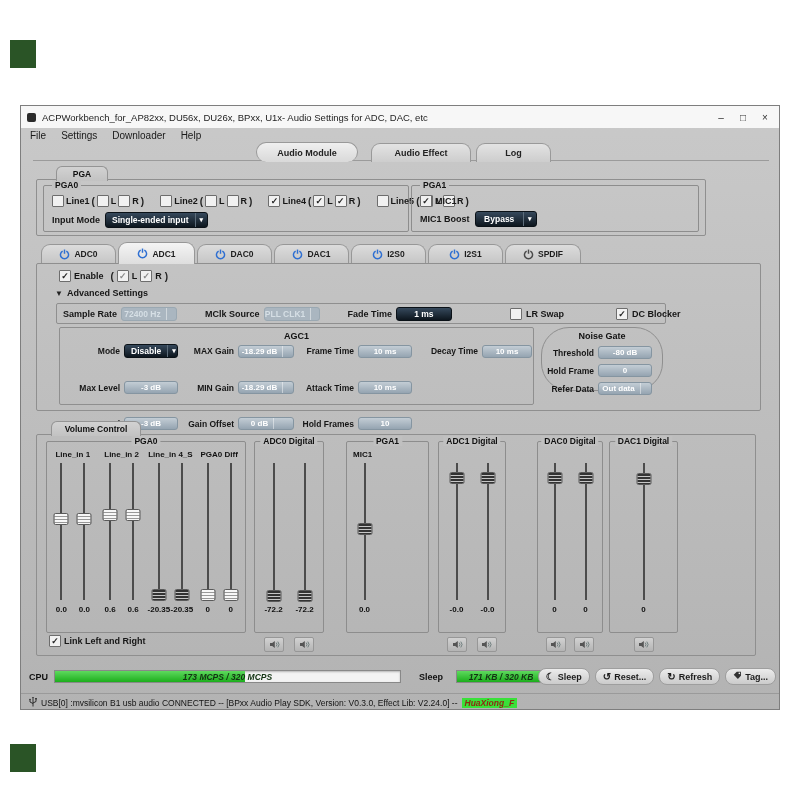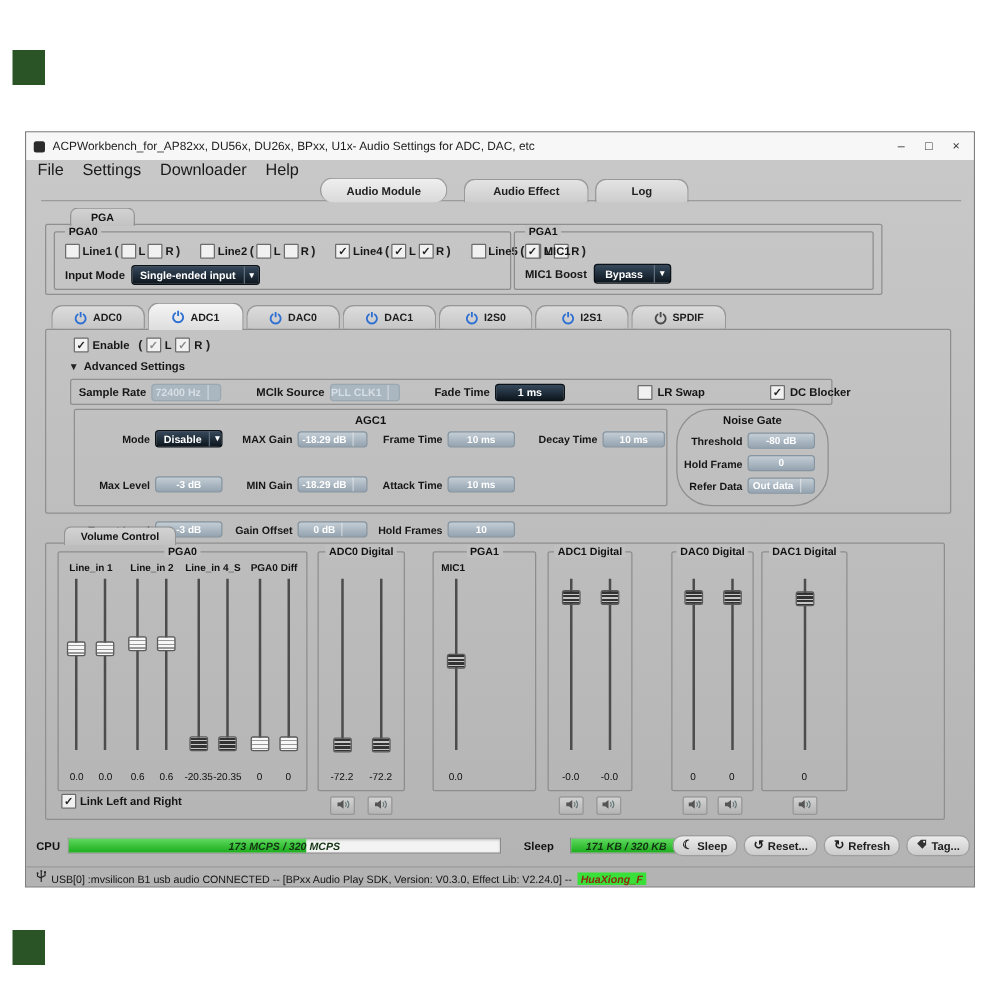--- a/index.html
+++ b/index.html
@@ -6,21 +6,21 @@
   .stage{position:relative;width:800px;height:800px;background:#fff;overflow:hidden;}
   .corner{position:absolute;left:10px;width:26px;height:28px;background:#2a5426;}
   .corner.top{top:40px}.corner.bottom{top:744px}
   .window{position:absolute;left:20px;top:105px;width:760px;height:605px;border:1px solid #7e7e7e;
     background:linear-gradient(#c9c9c9,#b3b3b3);box-sizing:border-box;}
   .titlebar{position:absolute;left:0;top:0;width:100%;height:22px;background:#f7f7f7;display:flex;align-items:center;padding:0 6px;box-sizing:border-box;gap:6px;}
   .appicon{width:9px;height:9px;background:#2b2b2b;border-radius:2px;flex:none;}
   .title{font-size:9.5px;color:#1c1c1c;flex:1;white-space:nowrap;overflow:hidden;}
   .wc{width:16px;text-align:center;font-size:10px;color:#333;cursor:default;}
   .menubar{position:absolute;left:0;top:22px;width:100%;height:15px;display:flex;align-items:center;gap:15px;padding:0 9px;box-sizing:border-box;}
-  .mi{font-size:13px;color:#1a1a1a;}
+  .mi{font-size:10px;color:#1a1a1a;}
   .tabline{position:absolute;left:12px;top:54px;width:736px;height:1px;background:#9b9b9b;}
   .mtab{position:absolute;top:37px;height:18px;border:1px solid #999;border-bottom:none;border-radius:9px 9px 0 0;
     background:linear-gradient(#e3e3e3,#cdcdcd);display:flex;align-items:center;justify-content:center;font-size:9px;font-weight:bold;color:#222;}
   .mtab.sel{background:linear-gradient(#efefef,#d9d9d9);height:19px;top:36px;z-index:2;}
   .minitab{position:absolute;height:14px;border:1px solid #949494;border-bottom:none;border-radius:6px 6px 0 0;
     background:linear-gradient(#d2d2d2,#c2c2c2);display:flex;align-items:center;justify-content:center;font-size:8.5px;font-weight:bold;color:#111;z-index:2;}
   .frame{position:absolute;border:1px solid #8f8f8f;border-radius:2px;box-sizing:border-box;}
   .gbox{position:absolute;border:1px solid #8d8d8d;border-radius:2px;box-sizing:border-box;}
   .glegend{position:absolute;top:-6px;left:8px;font-size:8.5px;font-weight:bold;color:#111;background:#c3c3c3;padding:0 3px;white-space:nowrap;}
   .cb{width:10px;height:10px;border:1px solid #6d6d6d;background:#f1f1f1;display:inline-flex;align-items:center;justify-content:center;flex:none;border-radius:1px;}
@@ -54,21 +54,21 @@
   .pair{display:flex;flex-direction:column;align-items:center;}
   .pair.al{align-items:flex-start;}
   .plabel{height:11px;font-size:8px;font-weight:bold;color:#111;white-space:nowrap;}
   .srow{display:flex;}
   .scol{width:23px;display:flex;flex-direction:column;align-items:center;}
   .tw{position:relative;height:141px;width:100%;}
   .track{position:absolute;left:50%;top:2px;bottom:2px;width:2px;background:#4c4c4c;transform:translateX(-50%);}
   .handle{position:absolute;left:50%;transform:translate(-50%,-50%);width:15px;height:12px;border:1px solid #5a5a5a;border-radius:2px;box-sizing:border-box;}
   .handle.light{background:repeating-linear-gradient(180deg,#f7f7f7 0 2px,#989898 2px 3px);}
   .handle.dark{background:repeating-linear-gradient(180deg,#333 0 2px,#c6c6c6 2px 3px);}
-  .sval{font-size:8px;font-weight:normal;color:#0e0e0e;margin-top:15px;white-space:nowrap;}
+  .sval{font-size:8px;font-weight:bold;color:#0e0e0e;margin-top:3px;white-space:nowrap;}
   .mrow{position:absolute;top:531px;height:14px;display:flex;justify-content:space-evenly;align-items:center;}
   .mbtn{width:18px;height:13px;border:1px solid #979797;border-radius:2px;background:linear-gradient(#d2d2d2,#b4b4b4);display:flex;align-items:center;justify-content:center;}
   .flabel{position:absolute;font-size:9px;font-weight:bold;color:#111;}
   .pbar{position:absolute;height:13px;background:#f3f3f3;border:1px solid #888;box-shadow:inset 0 1px 2px rgba(0,0,0,.25);box-sizing:border-box;}
   .pfill{height:100%;background:linear-gradient(#5ed95e,#1cae1c);}
   .ptext{position:absolute;inset:0;display:flex;align-items:center;justify-content:center;font-size:8.5px;font-style:italic;font-weight:bold;color:#123312;}
   .fbtns{position:absolute;display:flex;justify-content:flex-end;gap:5px;align-items:center;}
   .fbtn{height:17px;border:1px solid #9e9e9e;border-radius:8px;background:linear-gradient(#ececec,#cbcbcb);display:inline-flex;align-items:center;gap:3px;padding:0 7px;font-size:9px;font-weight:bold;color:#1d1d1d;box-sizing:border-box;}
   .bic{font-size:10px;line-height:1;}
   .status{position:absolute;left:0;top:587px;width:100%;height:18px;border-top:1px solid #9a9a9a;display:flex;align-items:center;gap:4px;padding:0 8px;box-sizing:border-box;}
@@ -352,21 +352,21 @@
           </span>
         <span class="lbl">Hold Frames</span>
         <span class="fld">
             <span>10</span>
           </span>
         <span></span>
           <span></span>
       </div>
     </div>
 
-    <div class="frame" style="left:520px;top:221px;width:122px;height:78px;border-radius:28px;">
+    <div class="frame" style="left:520px;top:221px;width:122px;height:64px;border-radius:28px;">
       <div class="boxtitle">Noise Gate</div>
       <div class="ngrow">
         <span class="lbl">Threshold</span>
         <span class="fld" style="width:54px;height:13px;font-size:8px;">
             <span>-80 dB</span>
           </span>
       </div>
       <div class="ngrow">
         <span class="lbl">Hold Frame</span>
         <span class="fld" style="width:54px;height:13px;font-size:8px;">

